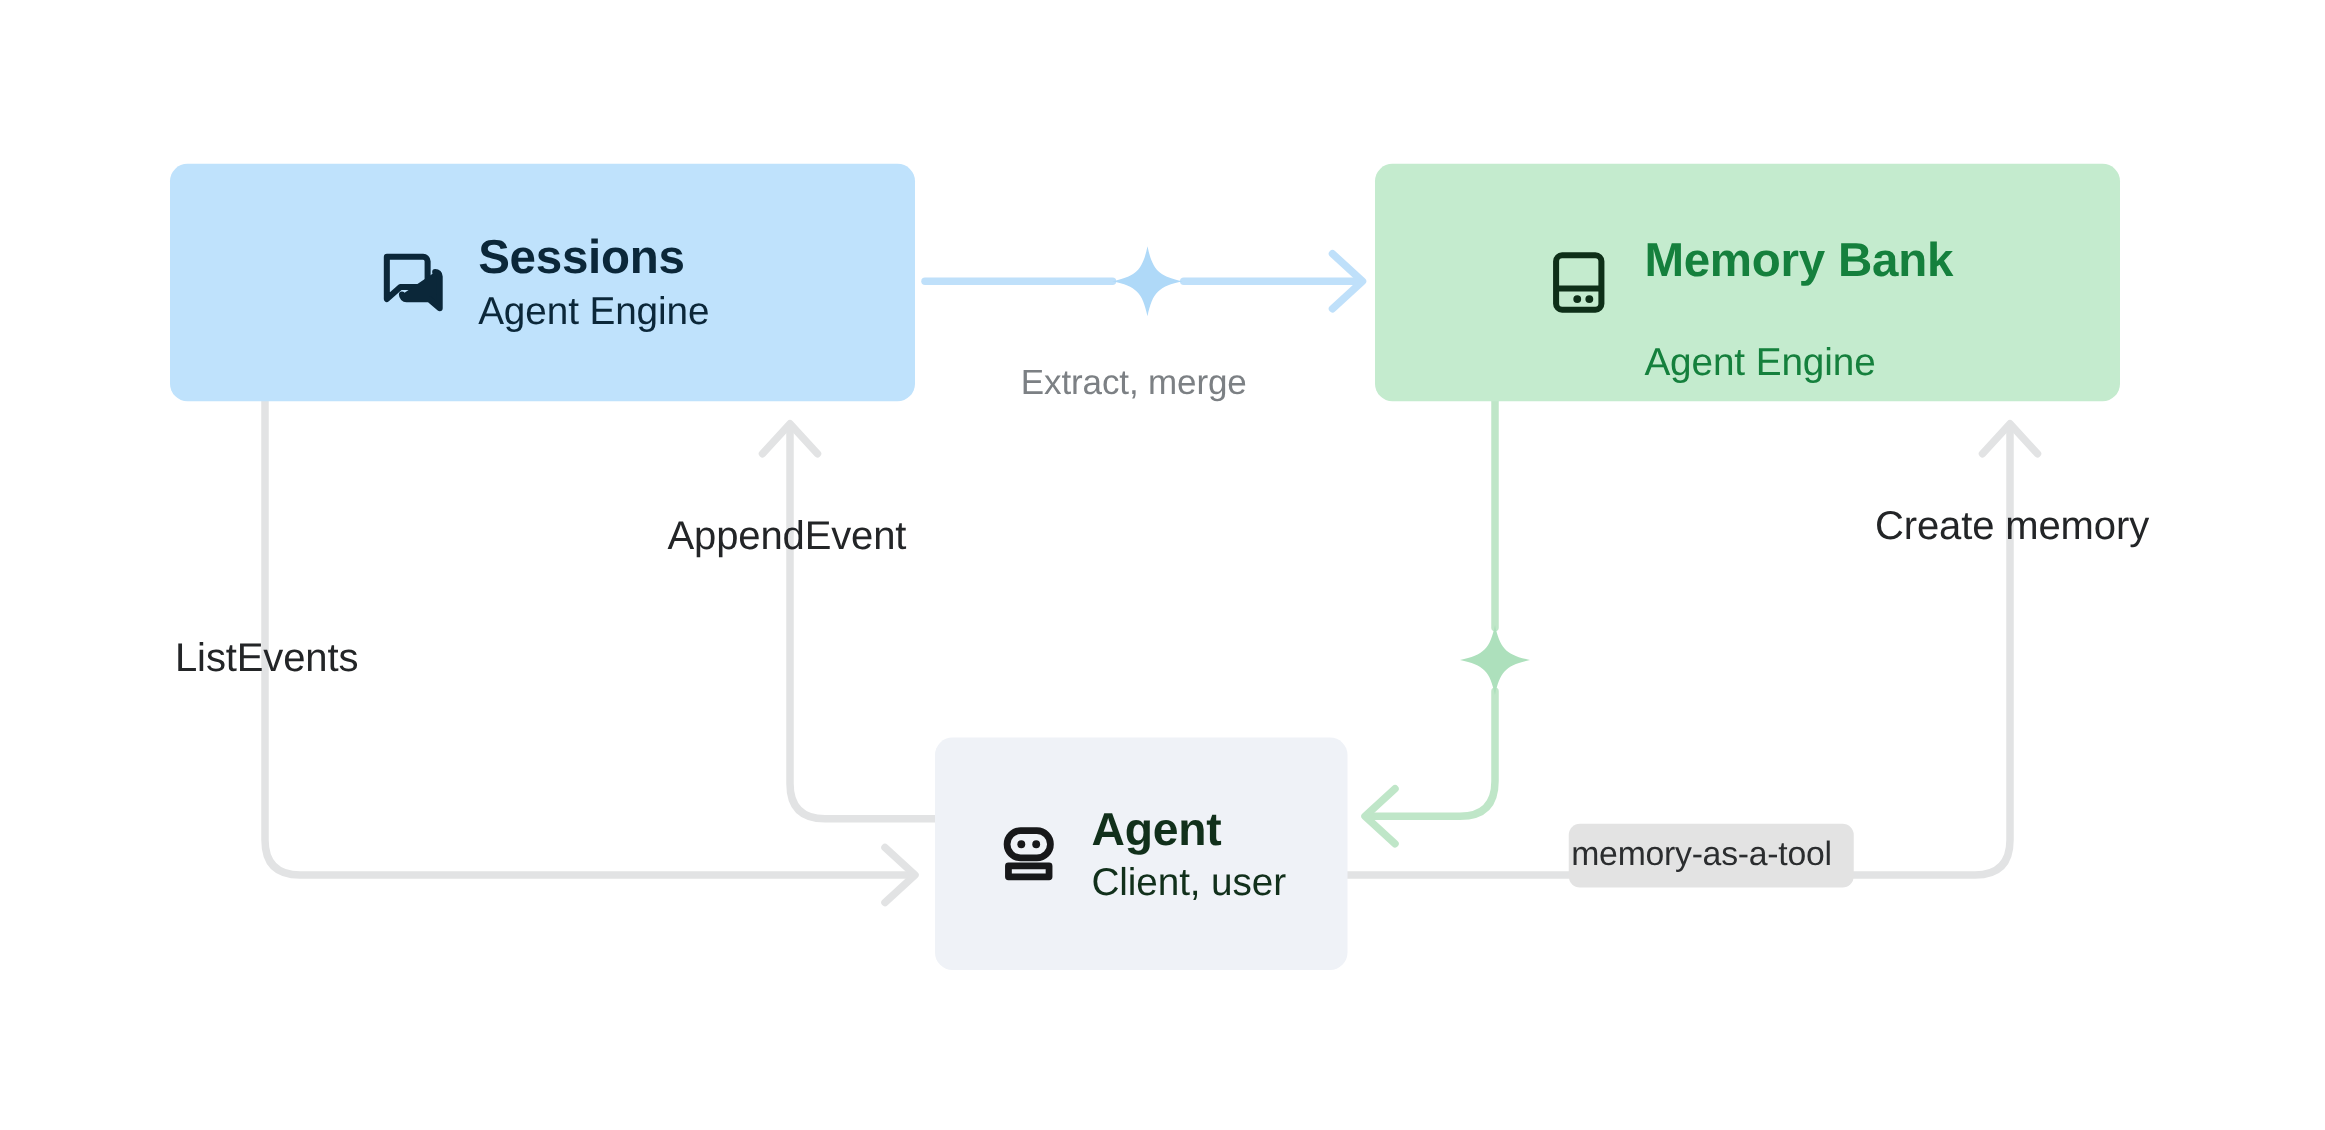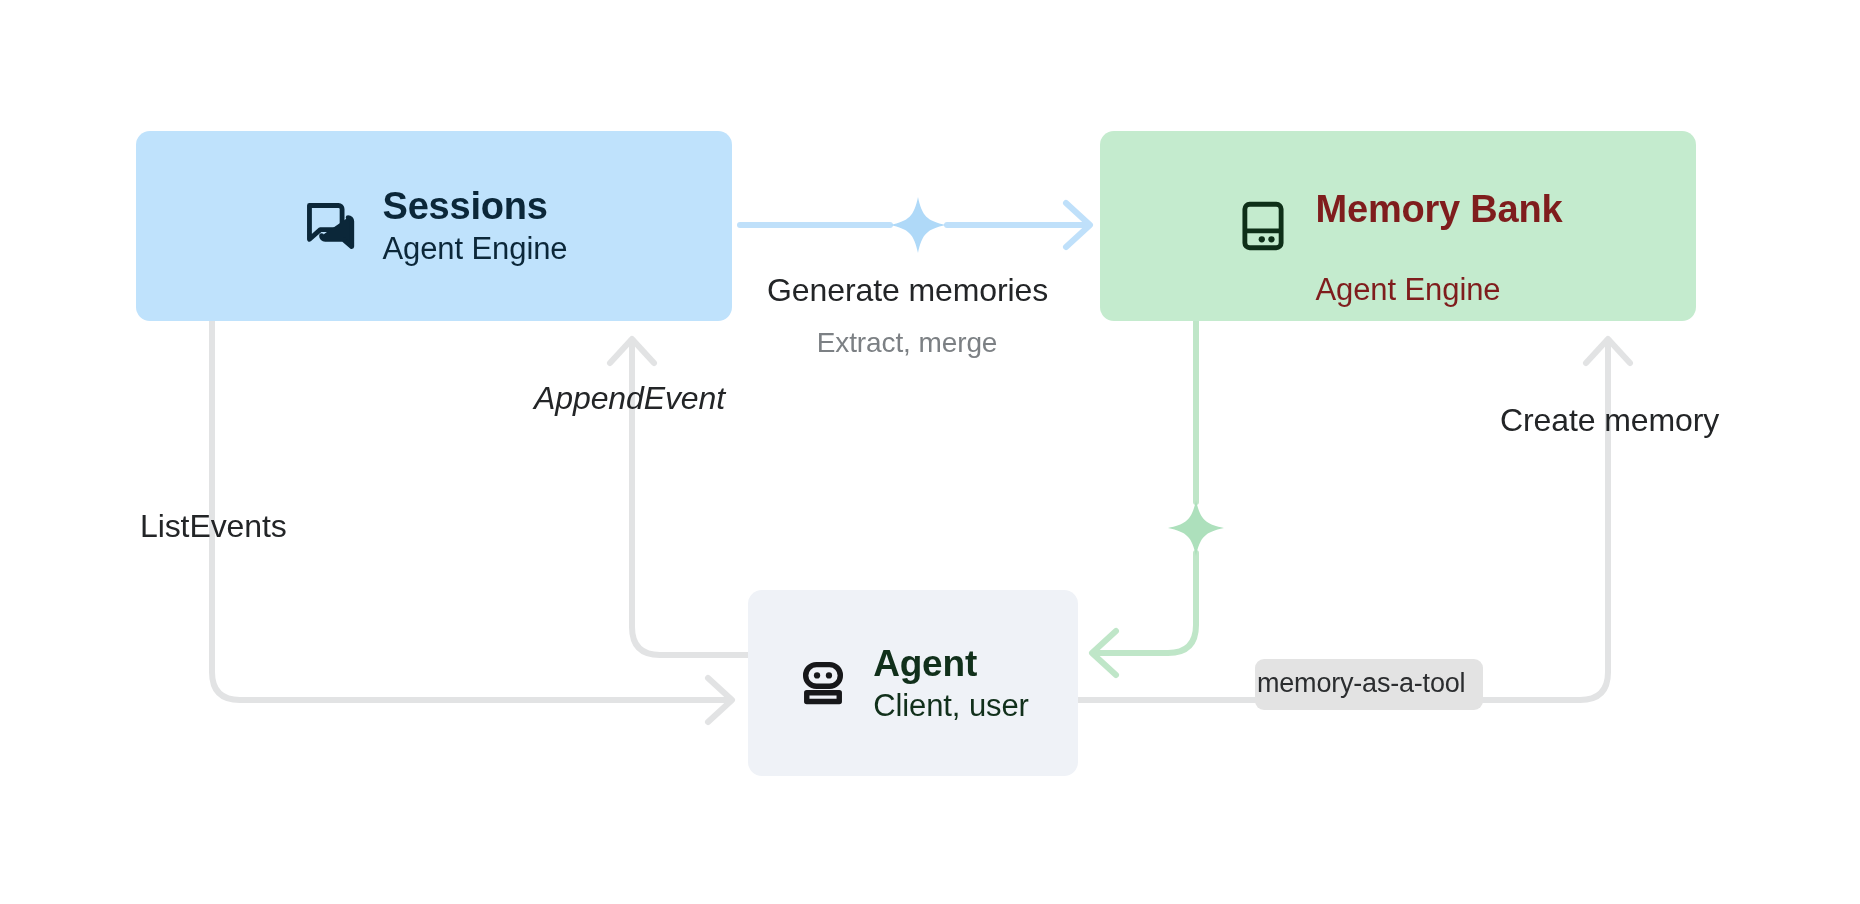--- a/index.html
+++ b/index.html
@@ -32,38 +32,38 @@
   #node-sessions{
     left:136px;top:131px;width:596px;height:190px;
     background:#BFE2FC;
   }
   #node-sessions .ttl,#node-sessions .sub{color:#0B2739;}
 
   #node-memory{
     left:1100px;top:131px;width:596px;height:190px;
     background:#C4EBCE;
   }
-  #node-memory .ttl,#node-memory .sub{color:#7f1d1d;margin-top:43px;}
+  #node-memory .ttl,#node-memory .sub{color:#15803d;margin-top:43px;}
 
   #node-agent{
     left:748px;top:590px;width:330px;height:186px;
     background:#EFF2F7;
   }
   #node-agent .ttl,#node-agent .sub{color:#11301B;}
   #node-agent .ttl{font-size:37px;}
   #node-agent .sub{font-size:31px;}
 
   
   .lbl{position:absolute;color:#232527;white-space:nowrap;}
   .lbl .l1{font-size:32px;letter-spacing:-0.1px;}
   .lbl .l2{font-size:28px;color:#7C8084;letter-spacing:-0.1px;margin-top:18px;}
   .lbl.center{text-align:center;}
 
   #lbl-generate{left:767px;top:272px;width:280px;}
-  #lbl-append{left:534px;top:380px;font-style:italic;}
+  #lbl-append{left:534px;top:410px;}
   #lbl-listevents{left:140px;top:508px;}
   #lbl-retrieve{left:1229px;top:508px;}
   #lbl-create{left:1500px;top:402px;text-align:right;}
 
   
   #badge-tool{
     position:absolute;left:1255px;top:659px;
     background:#E3E3E3;border-radius:9px;
     padding:9px 18px 11px 2px;
     font-size:27px;color:#2B2D2F;letter-spacing:-0.2px;
@@ -136,21 +136,20 @@
         <path d="M9 33h30v8H9z" fill="none" stroke="#17181A" stroke-width="5" stroke-linejoin="round"></path>
       </svg>
     </span>
     <span class="txt">
       <span class="ttl">Agent</span>
       <span class="sub">Client, user</span>
     </span>
   </div>
 
   <div class="lbl center" id="lbl-generate">
-    <div class="l1">Generate memories</div>
     <div class="l2">Extract, merge</div>
   </div>
 
   <div class="lbl" id="lbl-append">
     <div class="l1">AppendEvent</div>
   </div>
 
   <div class="lbl" id="lbl-listevents">
     <div class="l1">ListEvents</div>
   </div>

